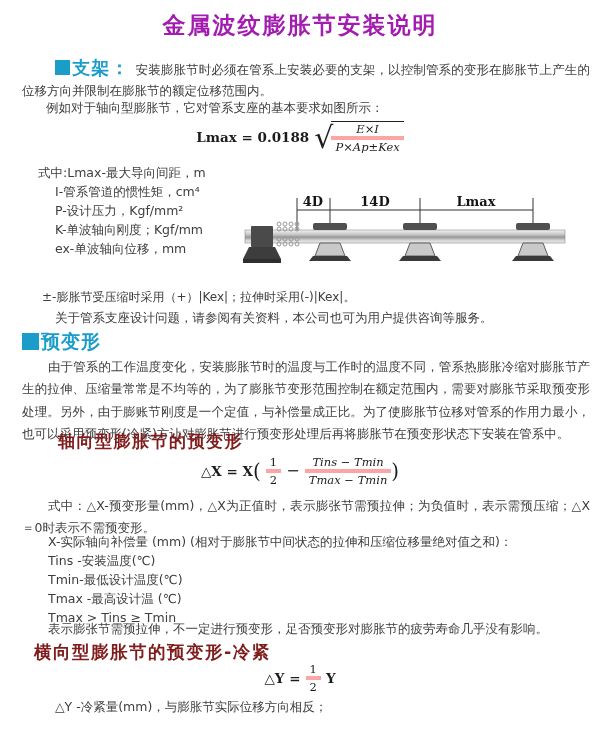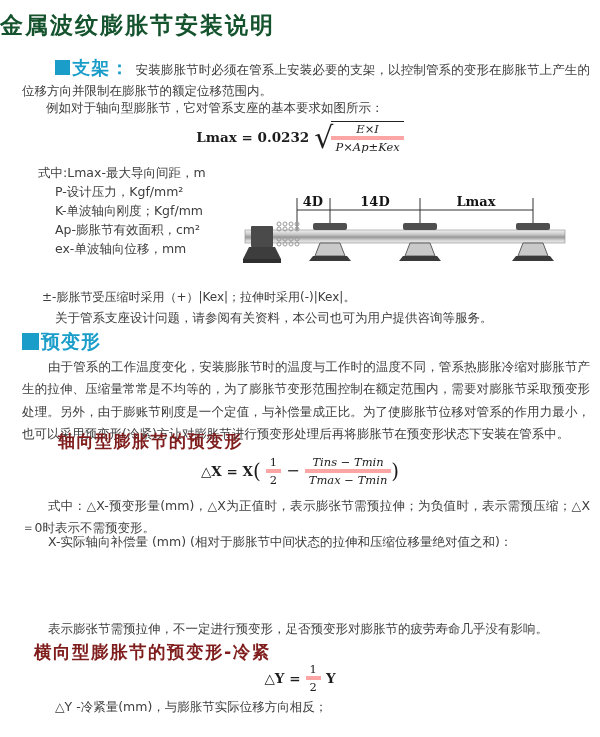--- a/index.html
+++ b/index.html
@@ -4,21 +4,21 @@
 <style>
   html,body{margin:0;padding:0;}
   body{
     width:600px;height:737px;background:#fdfdfd;overflow:hidden;
     font-family:"DejaVu Sans","Liberation Sans",sans-serif;
     color:#3d3d3d;
   }
   .page{position:relative;width:600px;height:737px;background:#ffffff;}
   .abs{position:absolute;}
   
-  .title{top:10px;left:0;width:600px;font-size:23px;font-weight:bold;color:#14532d;letter-spacing:2px;}
+  .title{top:10px;left:0;width:600px;text-align:center;font-size:23px;font-weight:bold;color:#a21caf;letter-spacing:2px;}
   
   .sec-marker{display:inline-block;width:15px;height:15px;background:#1b9dca;margin-right:2px;vertical-align:-1px;}
   .sec-inline-h{font-size:18px;font-weight:bold;color:#1b9dca;letter-spacing:1px;margin-right:6px;}
   .para{font-size:12.5px;line-height:21px;text-align:justify;}
   .support-para{top:57px;left:22px;width:568px;text-indent:33px;}
   .example-line{top:100px;left:46px;font-size:12.5px;}
   
   .formula{font-family:"DejaVu Serif","Liberation Serif",serif;color:#1c1c1c;white-space:nowrap;}
   .f-lhs{font-weight:bold;font-size:13.5px;}
   .frac{display:inline-block;vertical-align:middle;text-align:center;font-size:11.5px;line-height:14px;}
@@ -61,29 +61,29 @@
 
   <div class="abs title">金属波纹膨胀节安装说明</div>
 
   <div class="abs para support-para">
     <span class="sec-marker"></span><span class="sec-inline-h">支架：</span><span>安装膨胀节时必须在管系上安装必要的支架，以控制管系的变形在膨胀节上产生的位移方向并限制在膨胀节的额定位移范围内。</span>
   </div>
 
   <div class="abs example-line">例如对于轴向型膨胀节，它对管系支座的基本要求如图所示：</div>
 
   <div class="abs formula formula1">
-    <span class="f-lhs">Lmax = 0.0232</span>
+    <span class="f-lhs">Lmax = 0.0188</span>
     <span class="sqrt-sign">√</span><span class="radbox"><span class="frac ital"><span class="num">E×I</span><span class="den">P×Ap±Kex</span></span></span>
   </div>
 
   <div class="abs defs">
     <span class="def-line">式中:Lmax-最大导向间距，m</span>
+    <span class="def-line def-sub">I-管系管道的惯性矩，cm⁴</span>
     <span class="def-line def-sub">P-设计压力，Kgf/mm²</span>
     <span class="def-line def-sub">K-单波轴向刚度；Kgf/mm</span>
-    <span class="def-line def-sub">Ap-膨胀节有效面积，cm²</span>
     <span class="def-line def-sub">ex-单波轴向位移，mm</span>
   </div>
 
   <div class="abs pm-note">±-膨胀节受压缩时采用（+）|Kex|；拉伸时采用(-)|Kex|。</div>
   <div class="abs service-note">关于管系支座设计问题，请参阅有关资料，本公司也可为用户提供咨询等服务。</div>
 
   <svg class="abs diagram" viewBox="0 0 345 95" xmlns="http://www.w3.org/2000/svg">
     <defs>
       <linearGradient id="pipeGrad" x1="0" y1="0" x2="0" y2="1">
         <stop offset="0" stop-color="#f3f3f3"></stop>
@@ -159,20 +159,26 @@
   <div class="abs formula formula2">
     <span class="f-lhs">△X = X</span><span class="paren">(</span>
     <span class="frac"><span class="num">1</span><span class="den">2</span></span>
     <span>−</span>
     <span class="frac ital"><span class="num">Tins − Tmin</span><span class="den">Tmax − Tmin</span></span><span class="paren">)</span>
   </div>
 
   <div class="abs para axial-explain">式中：△X-预变形量(mm)，△X为正值时，表示膨张节需预拉伸；为负值时，表示需预压缩；△X＝0时表示不需预变形。</div>
   <div class="abs x-def">X-实际轴向补偿量 (mm) (相对于膨胀节中间状态的拉伸和压缩位移量绝对值之和)：</div>
 
+  <div class="abs temps">
+    <span class="def-line">Tins -安装温度(℃)</span>
+    <span class="def-line">Tmin-最低设计温度(℃)</span>
+    <span class="def-line">Tmax -最高设计温 (℃)</span>
+    <span class="def-line">Tmax &gt; Tins ≥ Tmin</span>
+  </div>
 
   <div class="abs axial-note">表示膨张节需预拉伸，不一定进行预变形，足否预变形对膨胀节的疲劳寿命几乎没有影响。</div>
 
   <div class="abs sub-h lateral-h">横向型膨胀节的预变形-冷紧</div>
 
   <div class="abs formula formula3">
     <span class="f-lhs">△Y =</span>
     <span class="frac"><span class="num">1</span><span class="den">2</span></span>
     <span class="f-lhs">Y</span>
   </div>

